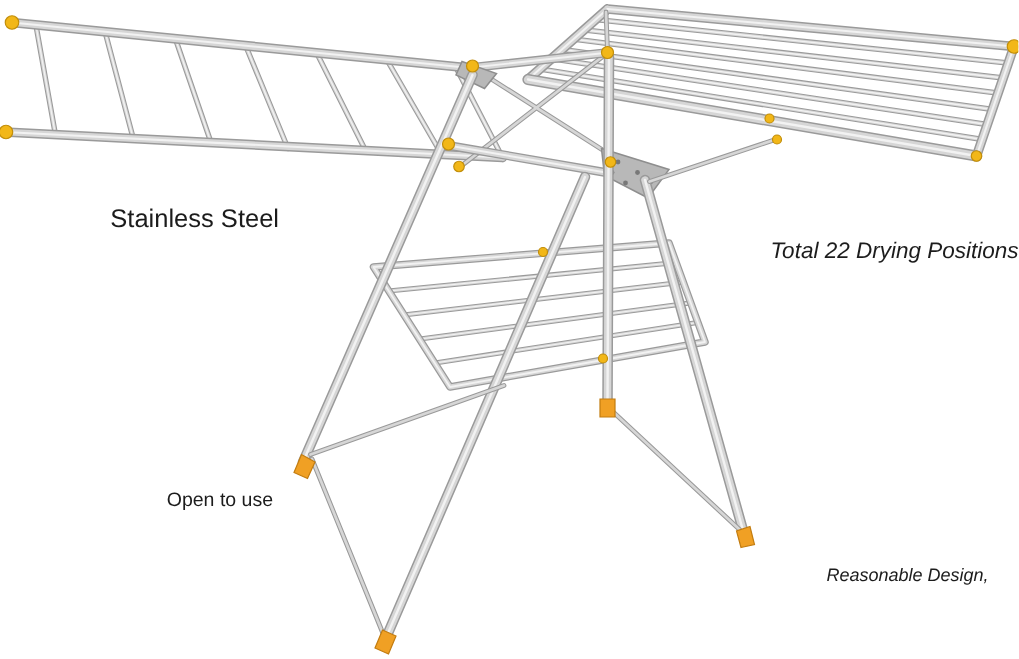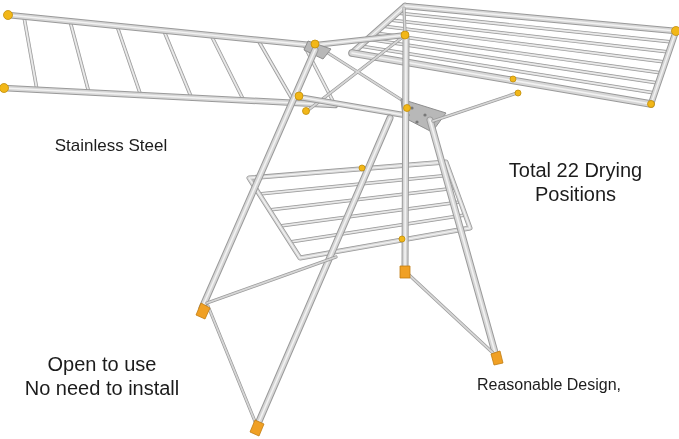--- a/index.html
+++ b/index.html
@@ -10,25 +10,25 @@
     --metal-highlight:#f2f2f2;
     --cap-yellow:#f2b718;
     --foot-orange:#f0a024;
   }
   html,body{margin:0;padding:0;background:#fff;}
   .scene{
     position:relative;width:679px;height:439px;background:var(--background);
     overflow:hidden;font-family:"Liberation Sans", sans-serif;color:var(--text);
   }
   .scene svg{position:absolute;left:0;top:0;}
-  .label{position:absolute;text-align:center;line-height:1.18;}
+  .label{position:absolute;text-align:right;line-height:1.18;}
   .label-stainless{left:36px;top:136px;width:150px;font-size:17px;}
-  .label-positions{left:472px;top:159px;width:207px;font-size:20px;}
-  .label-open{left:22px;top:325px;width:160px;font-size:20px;margin-top:28px;}
-  .label-design{left:449px;top:376px;width:200px;font-size:16px;}
+  .label-positions{left:472px;top:159px;width:207px;font-size:15px;font-style:italic;}
+  .label-open{left:22px;top:325px;width:160px;font-size:13px;}
+  .label-design{left:459px;top:376px;width:200px;font-size:12px;font-style:italic;}
   .base{stroke:var(--metal-base);fill:none;stroke-linecap:round;stroke-linejoin:round;}
   .mid{stroke:var(--metal-light);fill:none;stroke-linecap:round;stroke-linejoin:round;}
   .hi{stroke:var(--metal-highlight);fill:none;stroke-linecap:round;stroke-linejoin:round;}
   .plate{fill:#b8b8b8;stroke:#8e8e8e;stroke-width:1;}
   .rivet{fill:#787878;}
   .cap{fill:var(--cap-yellow);stroke:#c28e0a;stroke-width:0.8;}
   .foot{fill:var(--foot-orange);stroke:#c27c10;stroke-width:0.8;}
 </style>
 </head>
 <body>
@@ -130,20 +130,19 @@
   <div class="label label-stainless">
     <span>Stainless Steel</span>
   </div>
 
   <div class="label label-positions">
     <div>Total 22 Drying Positions</div>
   </div>
 
   <div class="label label-open">
     <div>Open to use</div>
-    <div>No need to install</div>
   </div>
 
   <div class="label label-design">
     <div>Reasonable Design,</div>
   </div>
 
 </div>
 
 </body></html>

